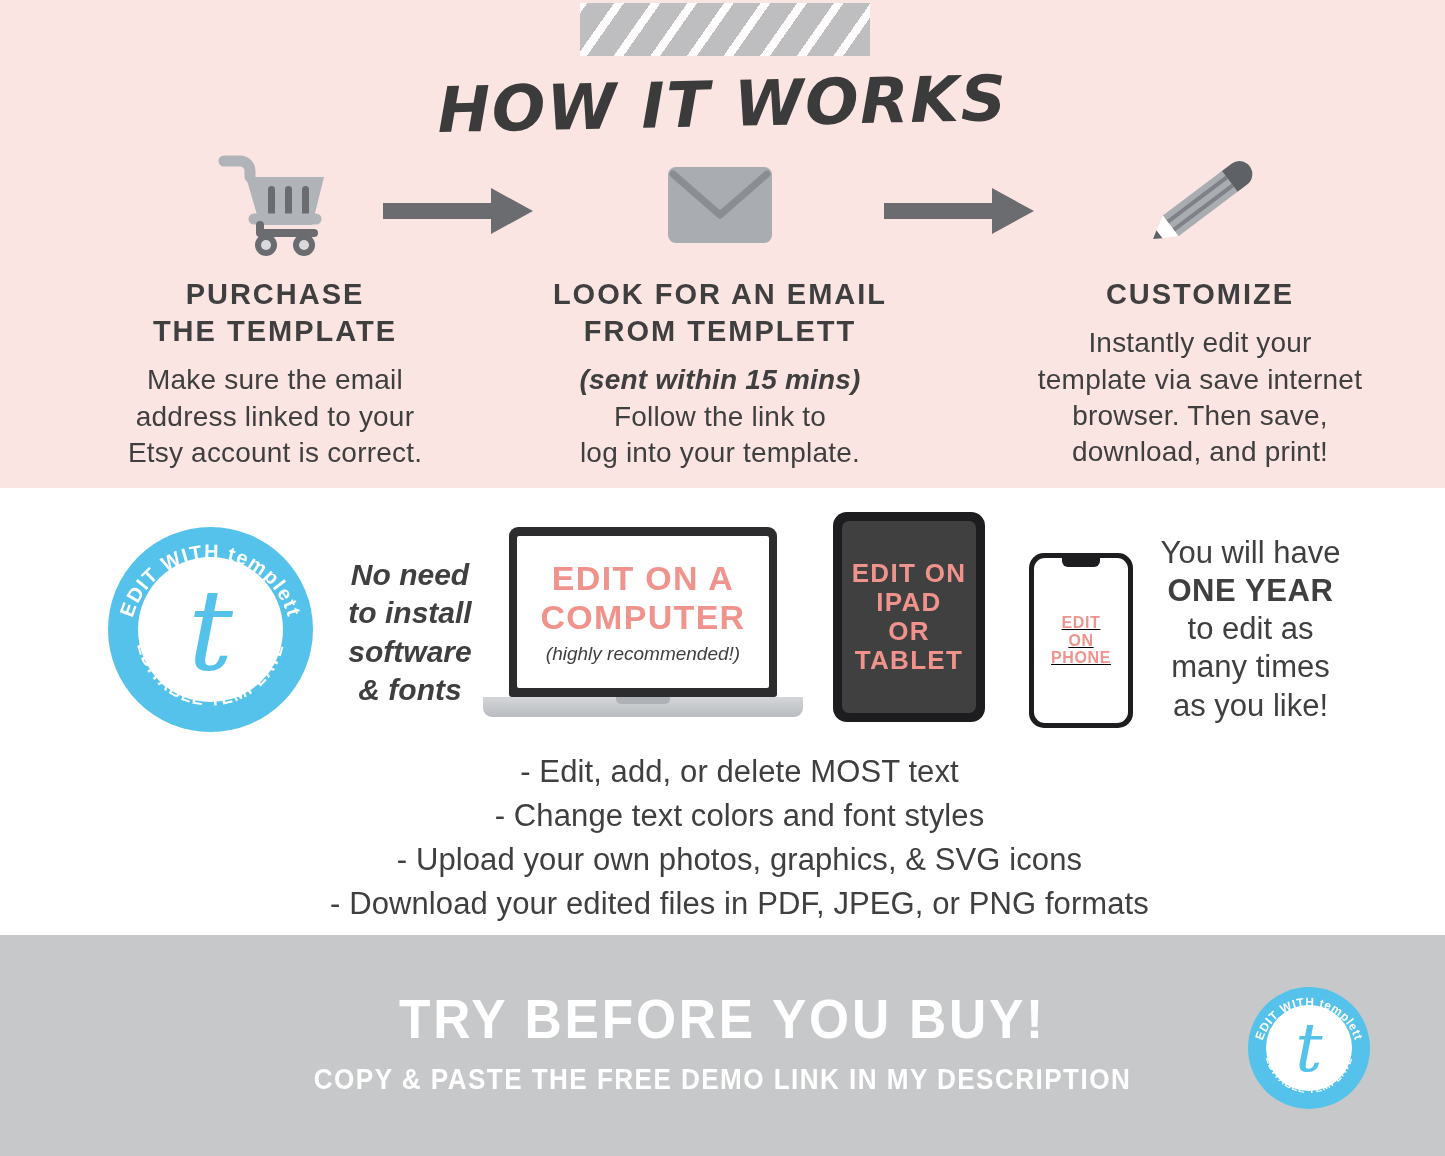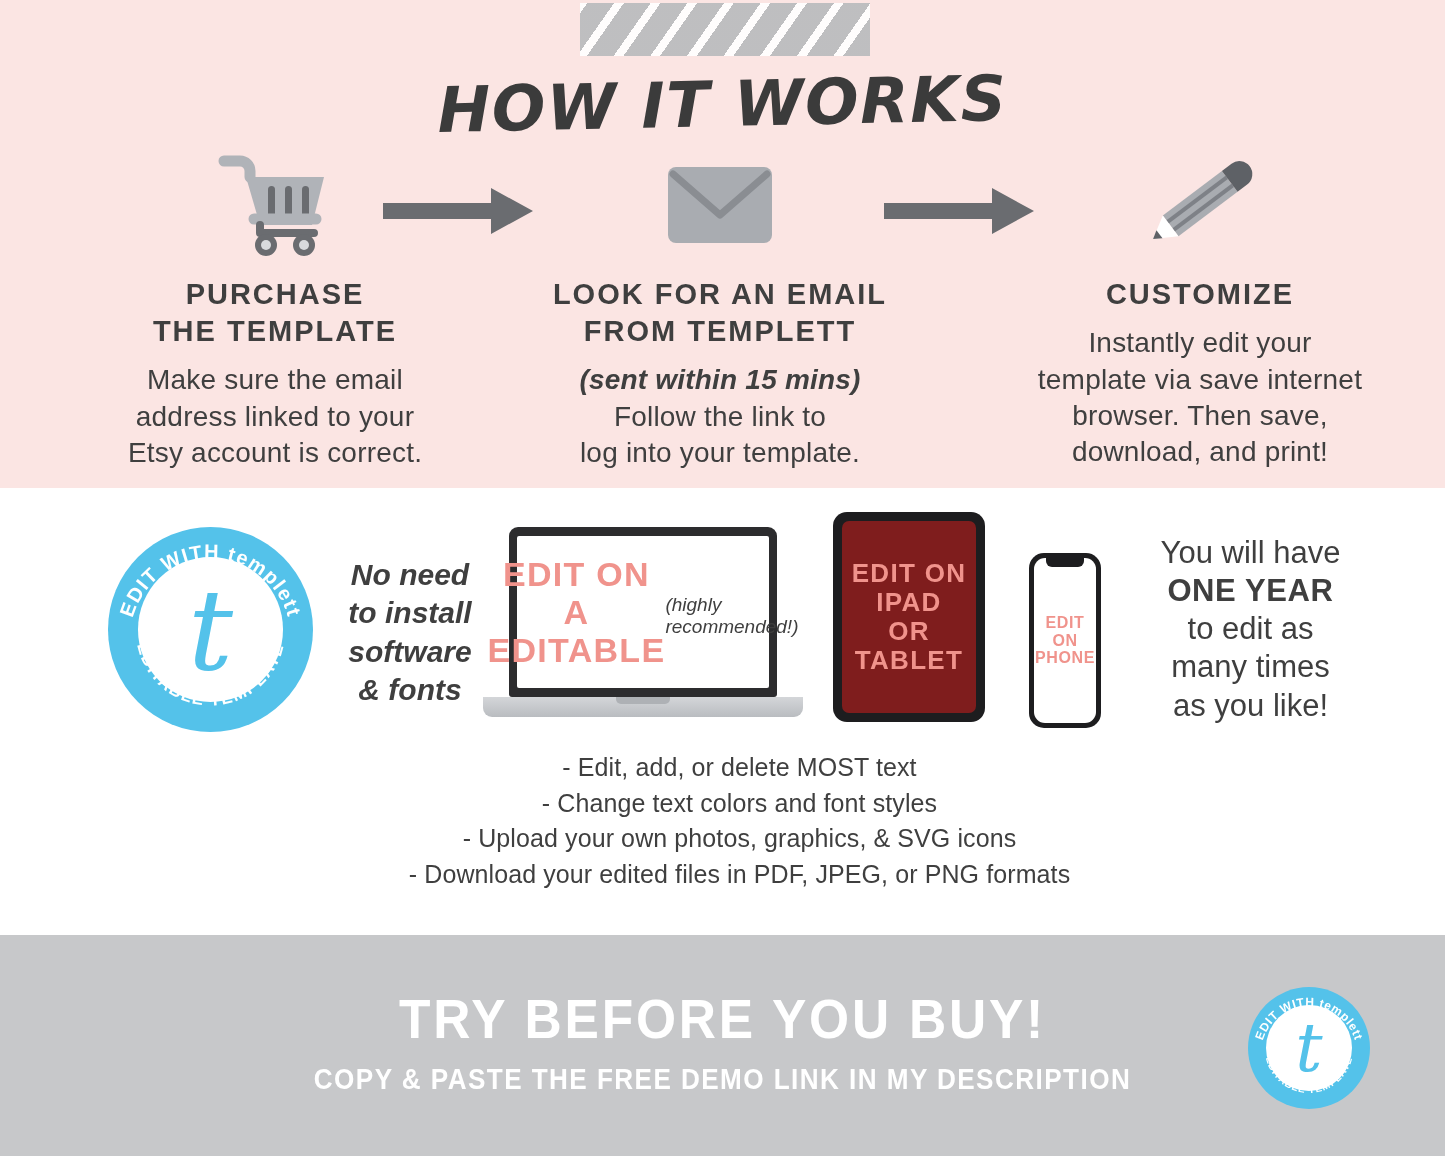--- a/index.html
+++ b/index.html
@@ -97,21 +97,21 @@
   }
 
   
   .laptop { position:absolute; left:483px; top:527px; width:320px; height:205px; }
   .laptop .lid {
     position:absolute; left:26px; top:0; width:268px; height:170px;
     background:#2c2c2e; border-radius:9px 9px 3px 3px; padding:9px 8px;
   }
   .laptop .screen {
     width:100%; height:100%; background:#ffffff; border-radius:2px;
-    display:flex; flex-direction:row; align-items:center; justify-content:center;
+    display:flex; flex-direction:column; align-items:center; justify-content:center;
   }
   .laptop .base {
     position:absolute; left:0; top:170px; width:320px; height:20px;
     background:linear-gradient(#d4d6d9,#b9bcc0);
     border-radius:0 0 9px 9px;
   }
   .laptop .notch {
     position:absolute; left:133px; top:170px; width:54px; height:7px;
     background:#aeb1b5; border-radius:0 0 5px 5px;
   }
@@ -123,29 +123,29 @@
   .laptop .dev-sub {
     font-size:19px; font-style:italic; color:#3f3f3f; margin-top:7px;
   }
 
   
   .tablet {
     position:absolute; left:833px; top:512px; width:152px; height:210px;
     background:#1d1d1f; border-radius:14px; padding:9px;
   }
   .tablet .screen {
-    width:100%; height:100%; background:#7f1d1d; border-radius:7px;
+    width:100%; height:100%; background:#404040; border-radius:7px;
     display:flex; align-items:center; justify-content:center;
   }
   .tablet .dev-head { font-size:26px; }
 
   
   .phone {
-    position:absolute; left:1029px; top:553px; width:72px; height:175px;
-    background:#1d1d1f; border-radius:15px; padding:5px;
+    position:absolute; left:1029px; top:553px; width:104px; height:175px;
+    background:#1d1d1f; border-radius:15px; padding:5px;text-decoration:underline;
   }
   .phone .screen {
     position:relative; width:100%; height:100%; background:#fff; border-radius:11px;
     display:flex; align-items:center; justify-content:center;
   }
   .phone .pnotch {
     position:absolute; left:50%; top:0; transform:translateX(-50%);
     width:38px; height:9px; background:#1d1d1f; border-radius:0 0 6px 6px;
   }
   .phone .dev-head { font-size:16px; letter-spacing:.6px; }
@@ -153,21 +153,21 @@
   .one-year {
     position:absolute; left:1118px; top:534px; width:265px;
     text-align:center; font-size:31px; color:#3f3f3f; line-height:1.23;
   }
   .one-year b { font-weight:bold; letter-spacing:.6px; }
 
   .features {
     position:absolute; left:0; top:750px; width:1445px;
     text-align:center; color:#3f3f3f;
   }
-  .feature-line { font-size:25px; line-height:1.42; letter-spacing:.1px;padding-left:34px; }
+  .feature-line { font-size:31px; line-height:1.42; letter-spacing:.1px;padding-left:34px; }
 
   
   .gray-band {
     position:absolute; left:0; top:935px; width:1445px; height:221px;
     background:#c7c8ca;
   }
   .footer-title {
     position:absolute; left:0; top:986px; width:1445px; text-align:center;
     color:#ffffff; font-size:56px; font-weight:bold;
     letter-spacing:3px; transform:scaleX(.92); transform-origin:center;
@@ -296,21 +296,21 @@
     <div>to install</div>
     <div>software</div>
     <div>&amp; fonts</div>
   </div>
 
   <div class="laptop">
     <div class="lid">
       <div class="screen">
         <div class="dev-head">
           <div>EDIT ON A</div>
-          <div>EDITABLE</div>
+          <div>COMPUTER</div>
         </div>
         <div class="dev-sub">(highly recommended!)</div>
       </div>
     </div>
     <div class="base"></div>
     <div class="notch"></div>
   </div>
 
   <div class="tablet">
     <div class="screen">

